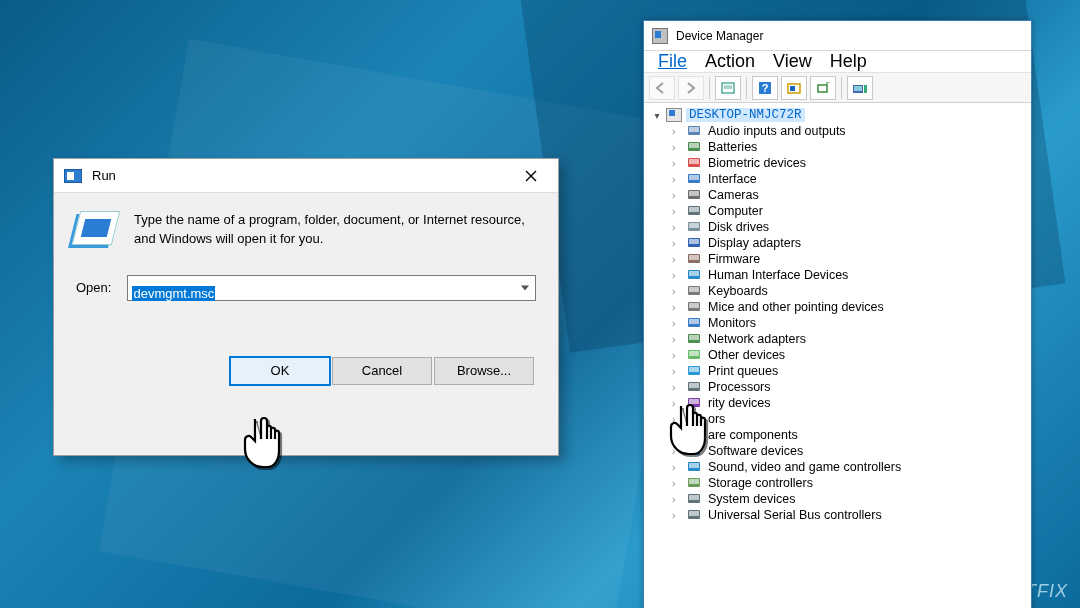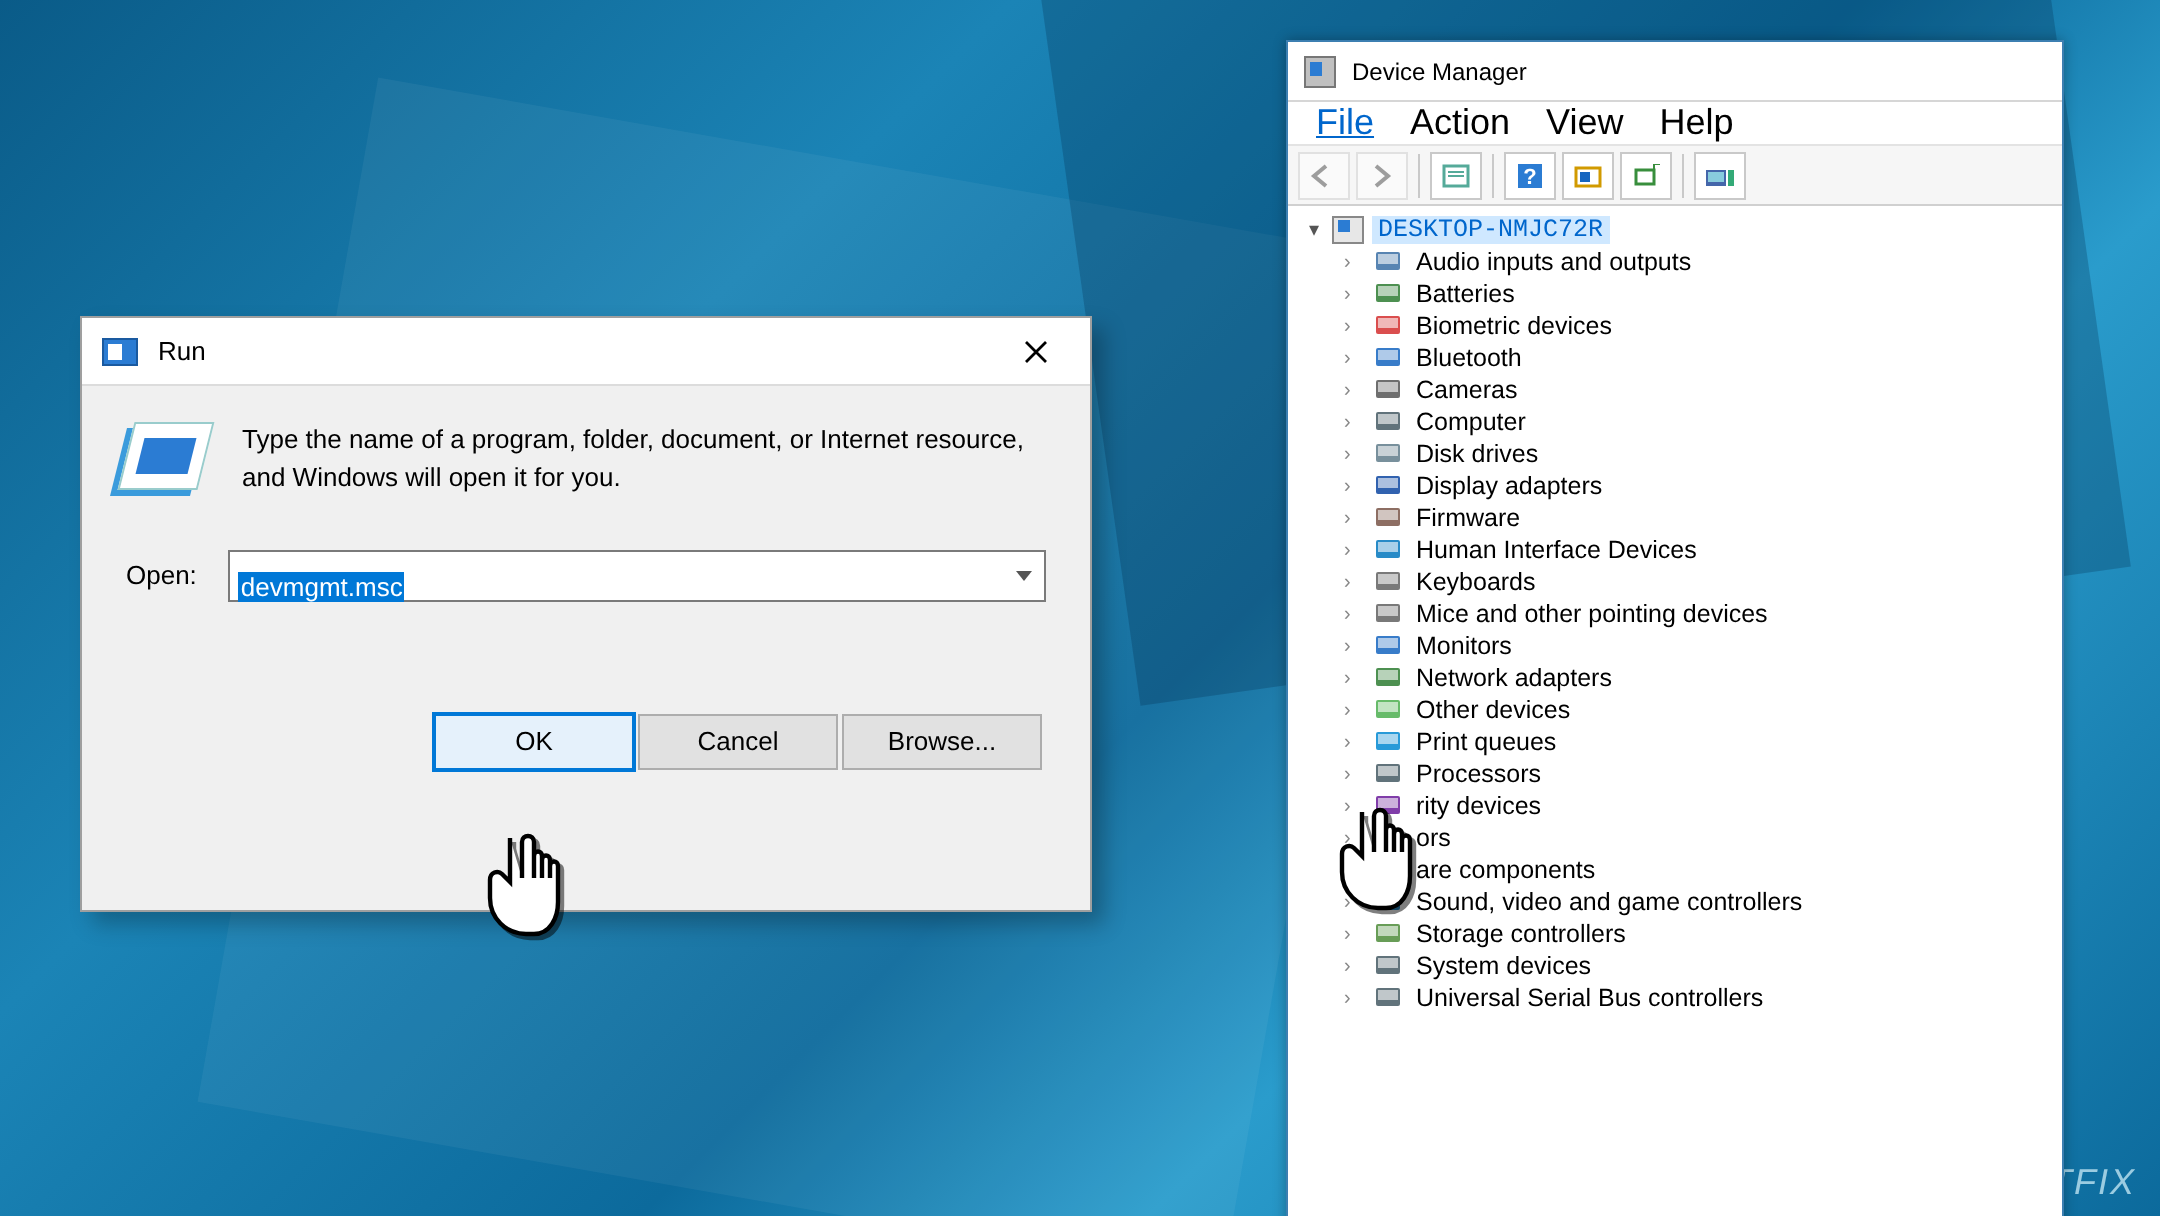--- a/index.html
+++ b/index.html
@@ -10,21 +10,21 @@
   }
   .bg::before, .bg::after {
     content:""; position:absolute; border-radius:0;
   }
   .bg::before { left:140px; top:80px; width:520px; height:520px; background:rgba(255,255,255,0.05); transform:rotate(10deg); }
   .bg::after { left:540px; top:-80px; width:500px; height:400px; background:rgba(0,40,70,0.25); transform:rotate(-8deg); }
   .watermark { position:absolute; right:12px; bottom:6px; color:#bfe4f2; font-size:18px; font-style:italic; letter-spacing:1px; opacity:0.8; }
 
   
   .run {
-    position:absolute; left:40px; top:158px; width:506px; height:298px;
+    position:absolute; left:53px; top:158px; width:506px; height:298px;
     background:#f0f0f0; border:1px solid #9f9f9f; box-shadow:6px 6px 10px rgba(0,0,0,0.25);
   }
   .run-title { height:34px; display:flex; align-items:center; padding:0 6px 0 10px; background:#fff; border-bottom:1px solid #dcdcdc; }
   .run-title .icon { width:18px; height:14px; background:#2b7cd3; position:relative; margin-right:10px; border:1px solid #1a5aa0; }
   .run-title .icon::after{content:"";position:absolute;left:2px;top:2px;right:7px;bottom:2px;background:#fff;}
   .run-title .title-text { font-size:13px; color:#000; flex:1; }
   .run-title .close { width:42px; height:28px; display:flex; align-items:center; justify-content:center; font-size:16px; cursor:pointer; }
   .run-body { padding:18px 22px 10px 22px; }
   .run-row1 { display:flex; gap:18px; align-items:flex-start; }
   .run-icon {
@@ -220,21 +220,21 @@
         <span>Biometric devices</span>
       </div>
       <div class="tree-item">
         <span class="arrow">›</span>
         <span class="ic">
           <svg width="16" height="14">
             <rect x="1" y="2" width="12" height="9" rx="1" fill="#1565c0" opacity="0.85"></rect>
             <rect x="2" y="3" width="10" height="5" fill="#fff" opacity="0.6"></rect>
           </svg>
         </span>
-        <span>Bluetooth</span>
+        <span>Interface</span>
       </div>
       <div class="tree-item">
         <span class="arrow">›</span>
         <span class="ic">
           <svg width="16" height="14">
             <rect x="1" y="2" width="12" height="9" rx="1" fill="#555" opacity="0.85"></rect>
             <rect x="2" y="3" width="10" height="5" fill="#fff" opacity="0.6"></rect>
           </svg>
         </span>
         <span>Cameras</span>
@@ -381,20 +381,30 @@
       </div>
       <div class="tree-item">
         <span class="arrow">›</span>
         <span class="ic">
           <svg width="16" height="14">
             <rect x="1" y="2" width="12" height="9" rx="1" fill="#1976d2" opacity="0.85"></rect>
             <rect x="2" y="3" width="10" height="5" fill="#fff" opacity="0.6"></rect>
           </svg>
         </span>
         <span>are components</span>
+      </div>
+      <div class="tree-item">
+        <span class="arrow">›</span>
+        <span class="ic">
+          <svg width="16" height="14">
+            <rect x="1" y="2" width="12" height="9" rx="1" fill="#1976d2" opacity="0.85"></rect>
+            <rect x="2" y="3" width="10" height="5" fill="#fff" opacity="0.6"></rect>
+          </svg>
+        </span>
+        <span>Software devices</span>
       </div>
       <div class="tree-item">
         <span class="arrow">›</span>
         <span class="ic">
           <svg width="16" height="14">
             <rect x="1" y="2" width="12" height="9" rx="1" fill="#0277bd" opacity="0.85"></rect>
             <rect x="2" y="3" width="10" height="5" fill="#fff" opacity="0.6"></rect>
           </svg>
         </span>
         <span>Sound, video and game controllers</span>

